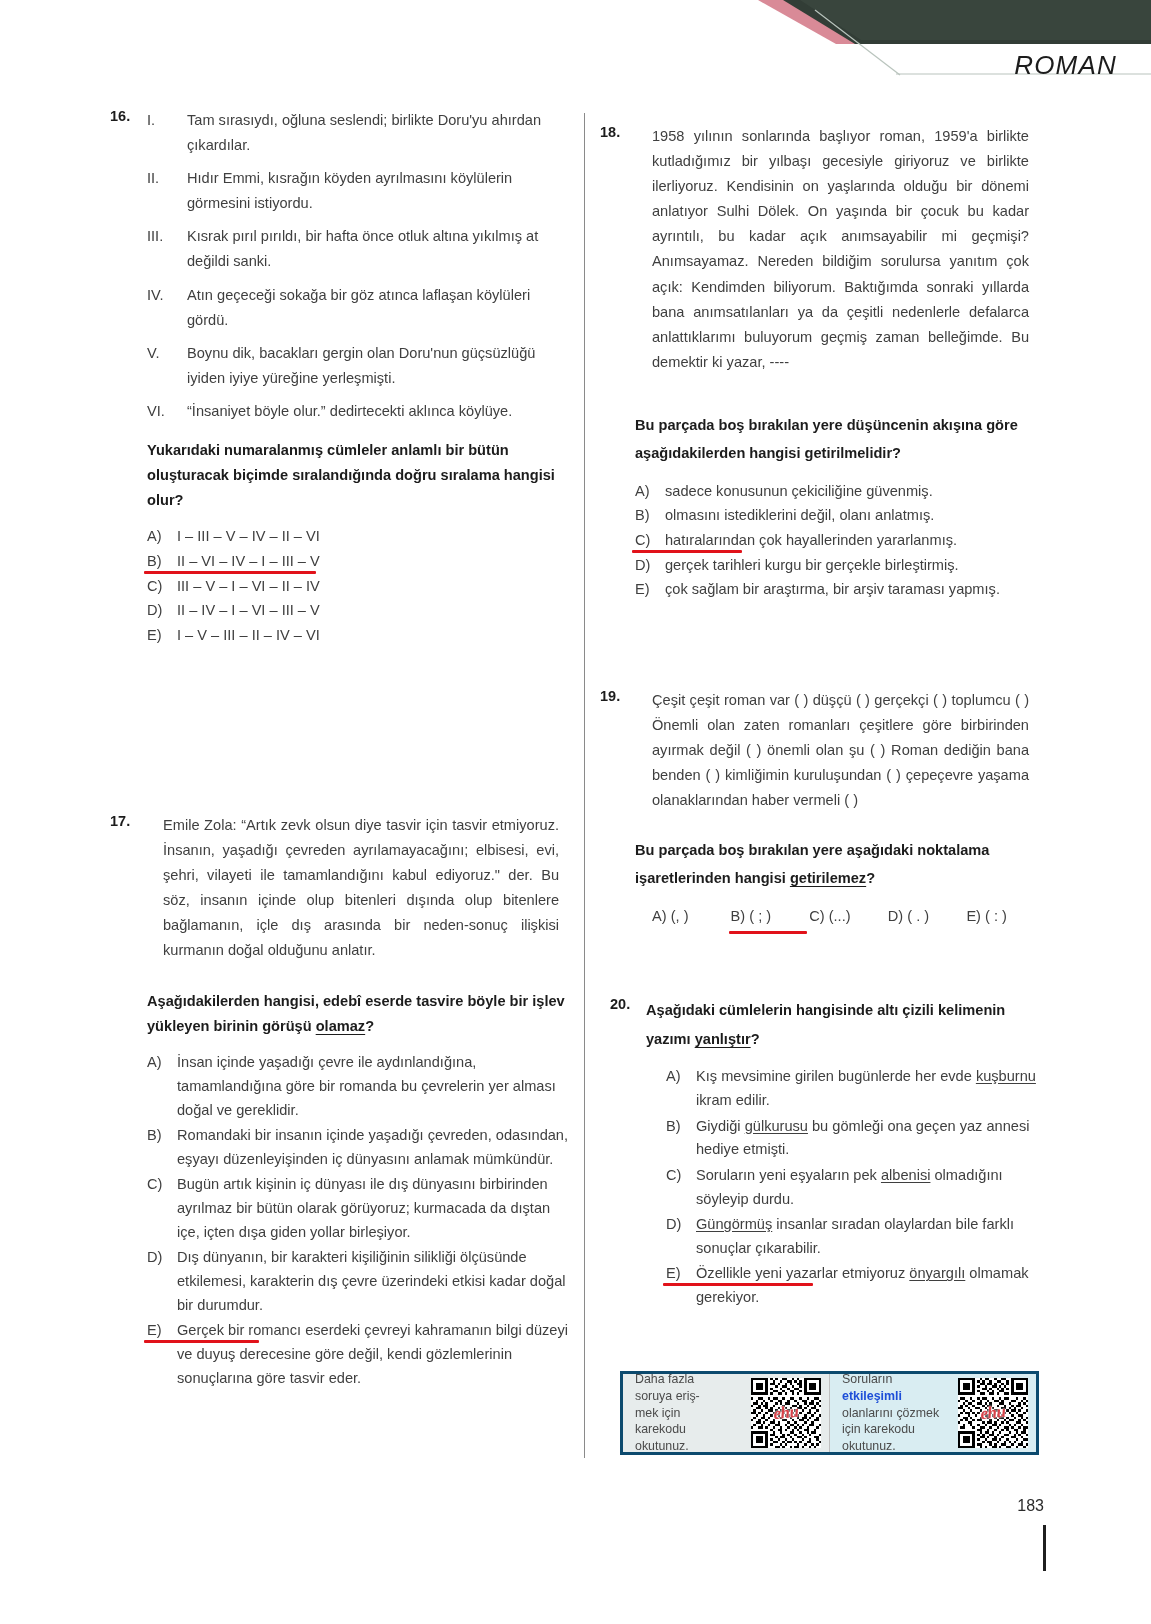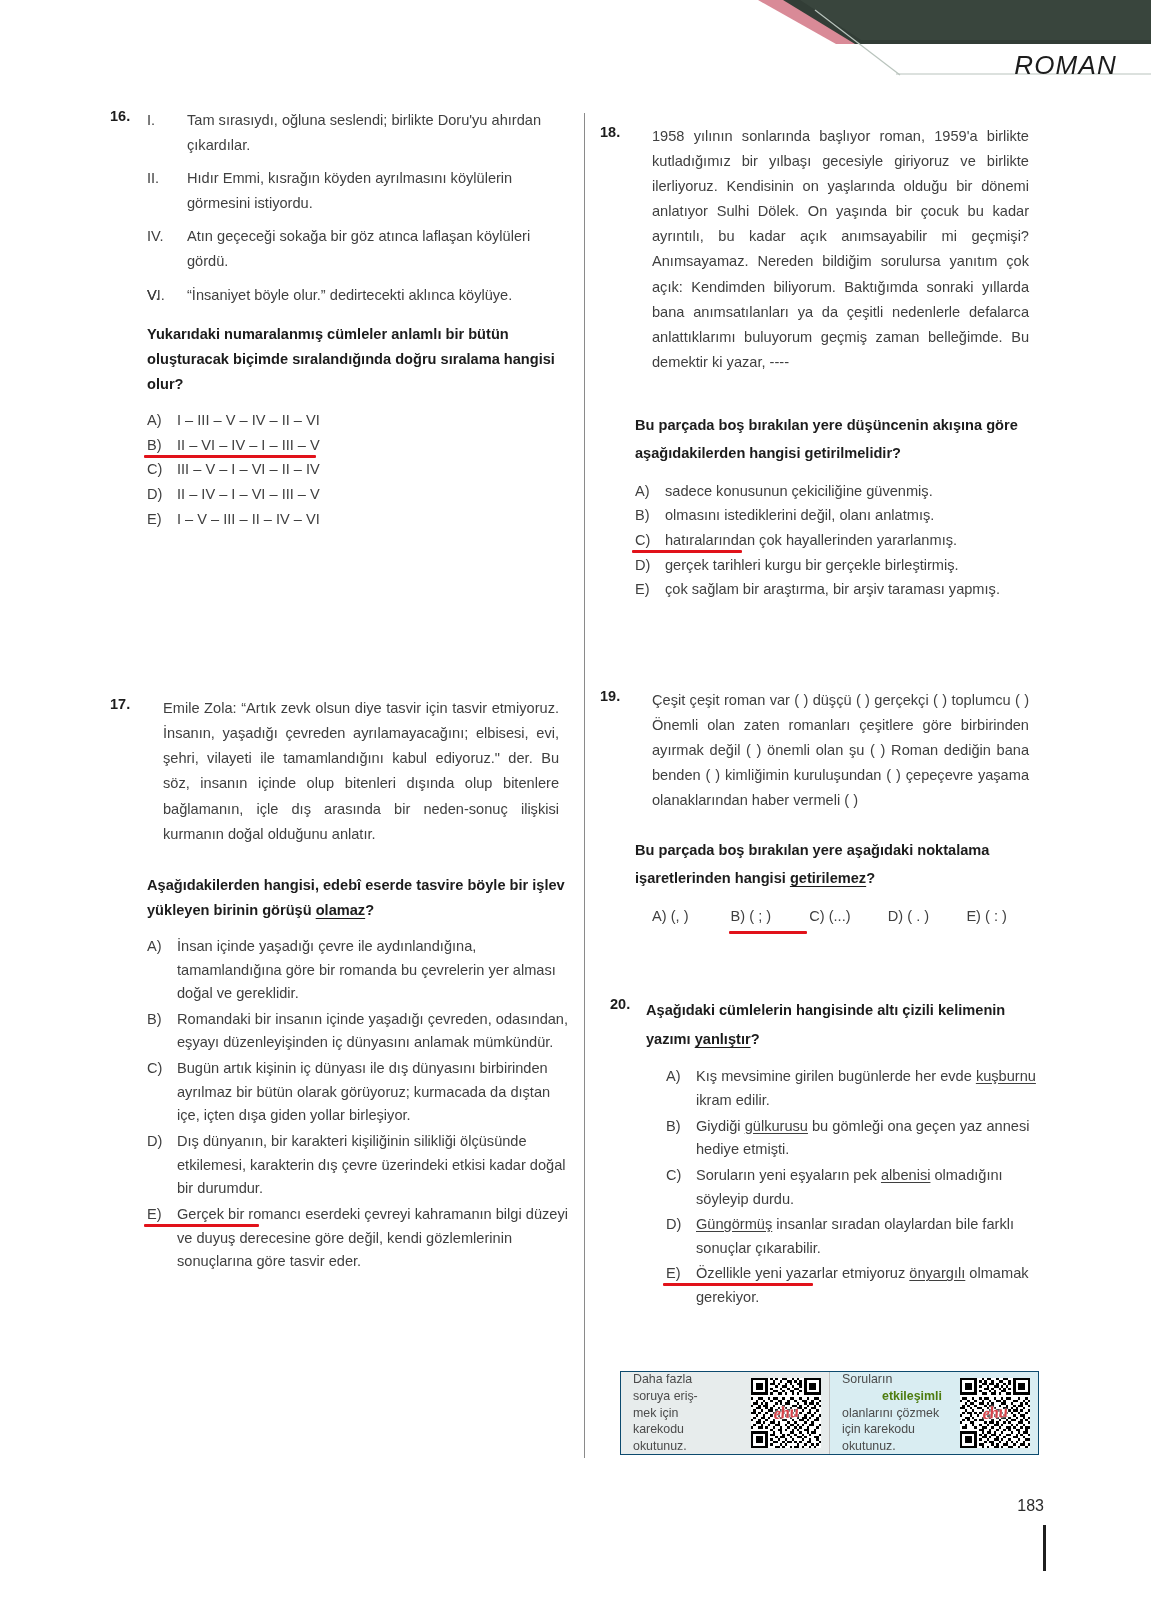--- a/index.html
+++ b/index.html
@@ -158,40 +158,40 @@
   .opt-row .oi { width: 92px; position: relative; }
 
   
   .qr-wrap {
     position: absolute;
     left: 620px;
     top: 1371px;
     width: 419px;
     height: 84px;
     display: flex;
-    border: 1px solid #0c4a6e;
+    border: 3px solid #0c4a6e;
     box-sizing: border-box;
   }
   .qr-box {
     flex: 1;
     display: flex;
     align-items: center;
     padding: 6px 8px 6px 12px;
     box-sizing: border-box;
     gap: 6px;
   }
   .qr-box.a { background: #e7ecec; }
   .qr-box.b { background: #d9edf2; border-left: 1px solid #bfbfbf; }
   .qr-text {
     font-size: 12.4px;
     line-height: 1.35;
     color: #4b4b4b;
     flex: 1;
   }
-  .qr-text b { color: #4d7c0f; margin-left: 40px; }
+  .qr-text b { color: #1d4ed8; }
   .qr-img {
     width: 70px;
     height: 70px;
     flex: 0 0 70px;
     position: relative;
     background: #ffffff;
   }
   .qr-img svg { display:block; }
   .ehu {
     position: absolute;
@@ -251,25 +251,30 @@
         <div class="roman-list">
           <div class="roman-item">
             <span class="rn">I.</span>
             <span>Tam sırasıydı, oğluna seslendi; birlikte Doru'yu ahırdan çıkardılar.</span>
           </div>
           <div class="roman-item">
             <span class="rn">II.</span>
             <span>Hıdır Emmi, kısrağın köyden ayrılmasını köylülerin görmesini istiyordu.</span>
           </div>
           <div class="roman-item">
+            <span class="rn">III.</span>
+            <span>Kısrak pırıl pırıldı, bir hafta önce otluk altına yıkılmış at değildi sanki.</span>
+          </div>
+          <div class="roman-item">
             <span class="rn">IV.</span>
             <span>Atın geçeceği sokağa bir göz atınca laflaşan köylüleri gördü.</span>
           </div>
           <div class="roman-item">
             <span class="rn">V.</span>
+            <span>Boynu dik, bacakları gergin olan Doru'nun güçsüzlüğü iyiden iyiye yüreğine yerleşmişti.</span>
           </div>
           <div class="roman-item" style="margin-bottom:0;">
             <span class="rn">VI.</span>
             <span>“İnsaniyet böyle olur.” dedirtecekti aklınca köylüye.</span>
           </div>
         </div>
 
         <div class="stem">Yukarıdaki numaralanmış cümleler anlamlı bir bütün oluşturacak biçimde sıralandığında doğru sıralama hangisi olur?</div>
 
         <div class="options" style="position:relative;">

